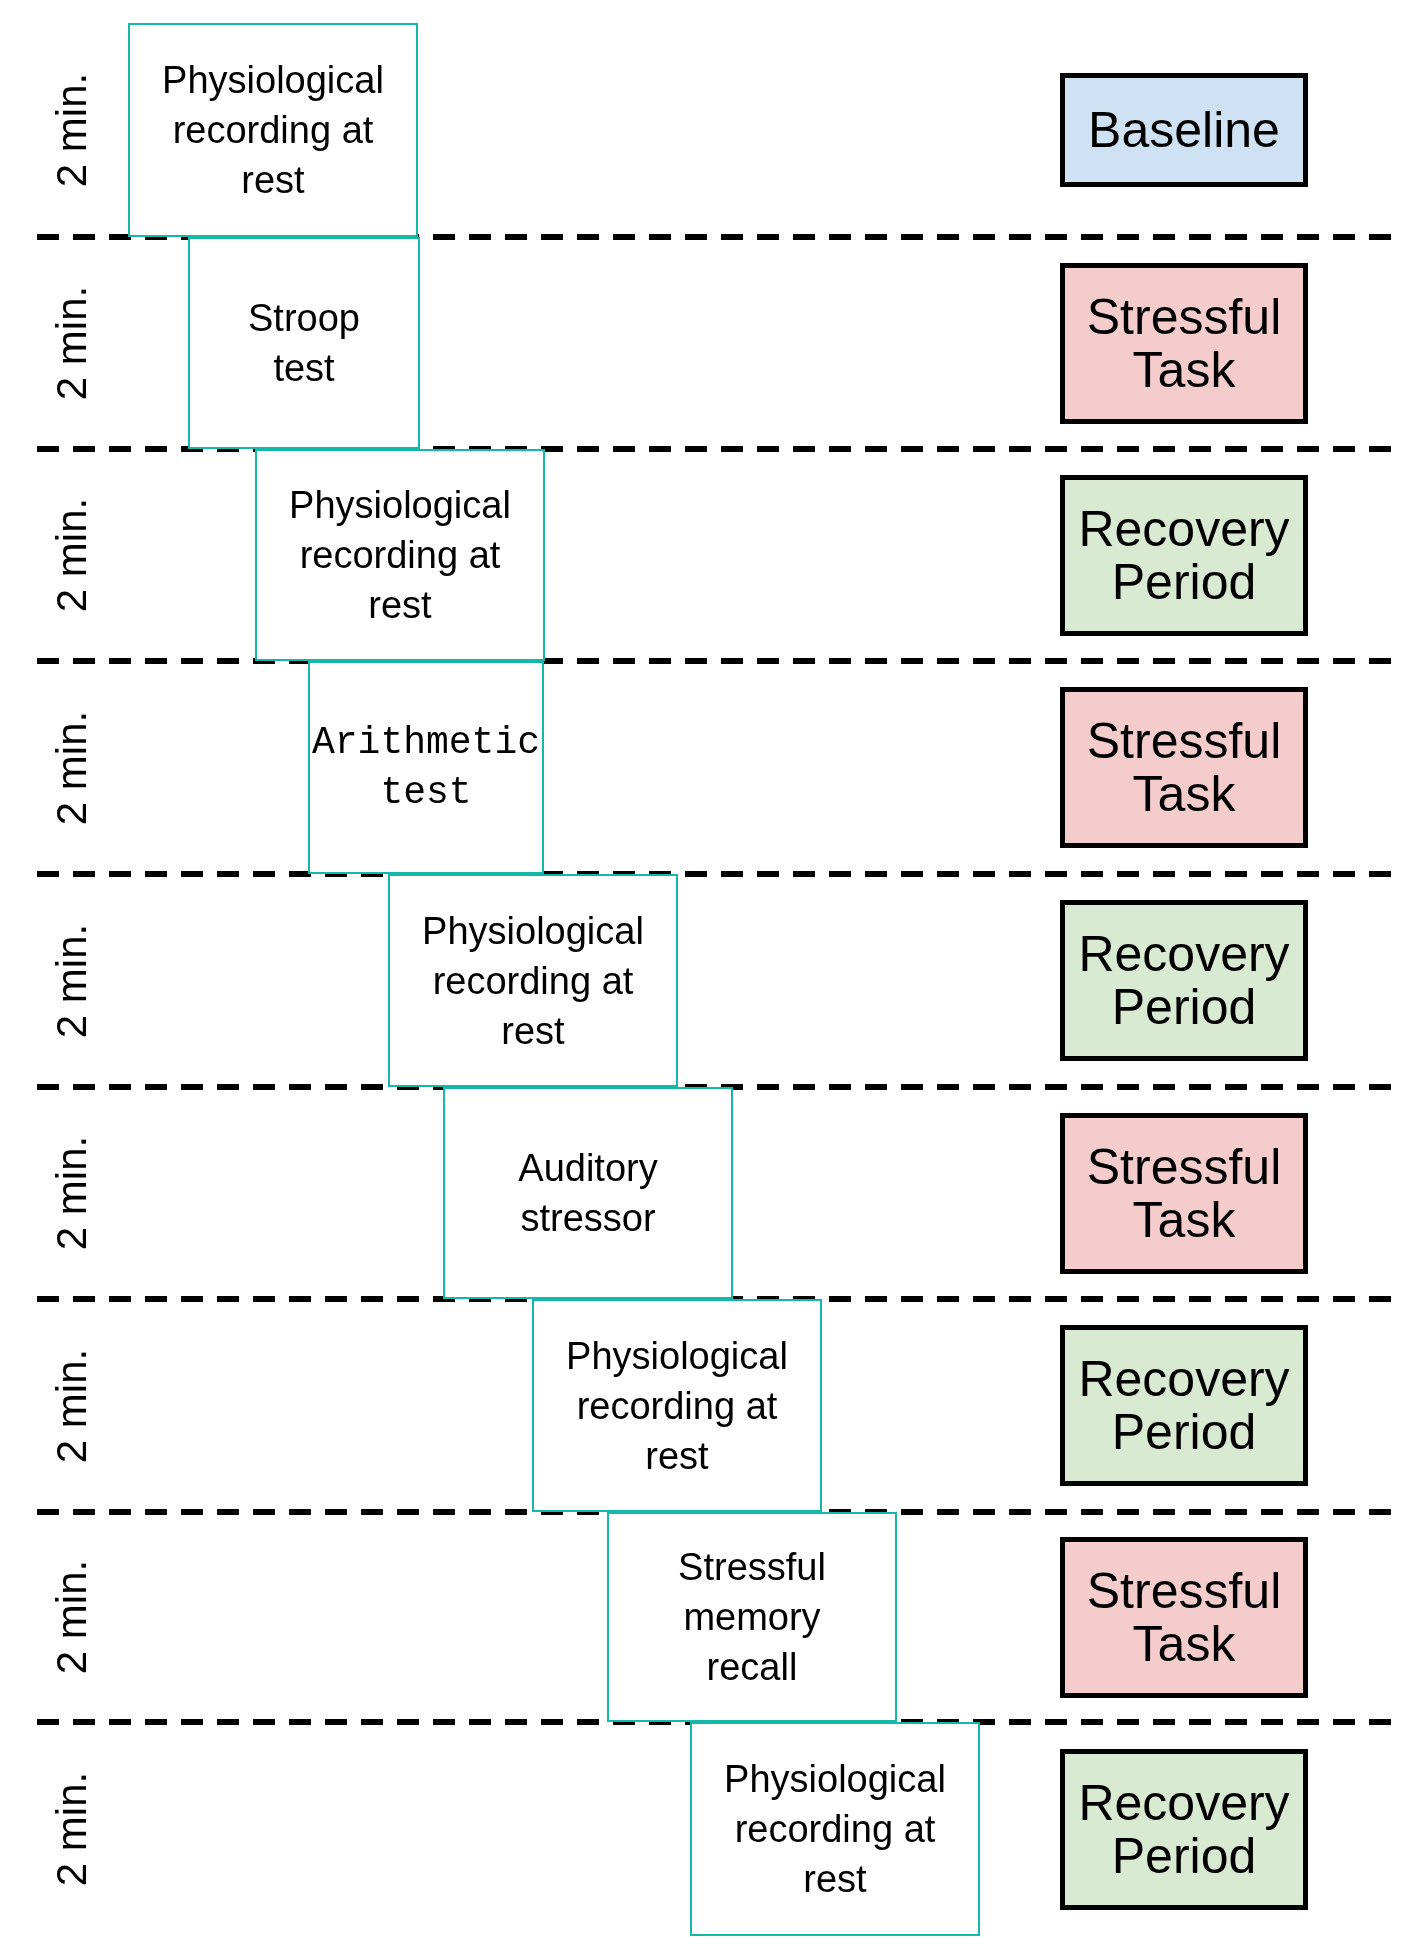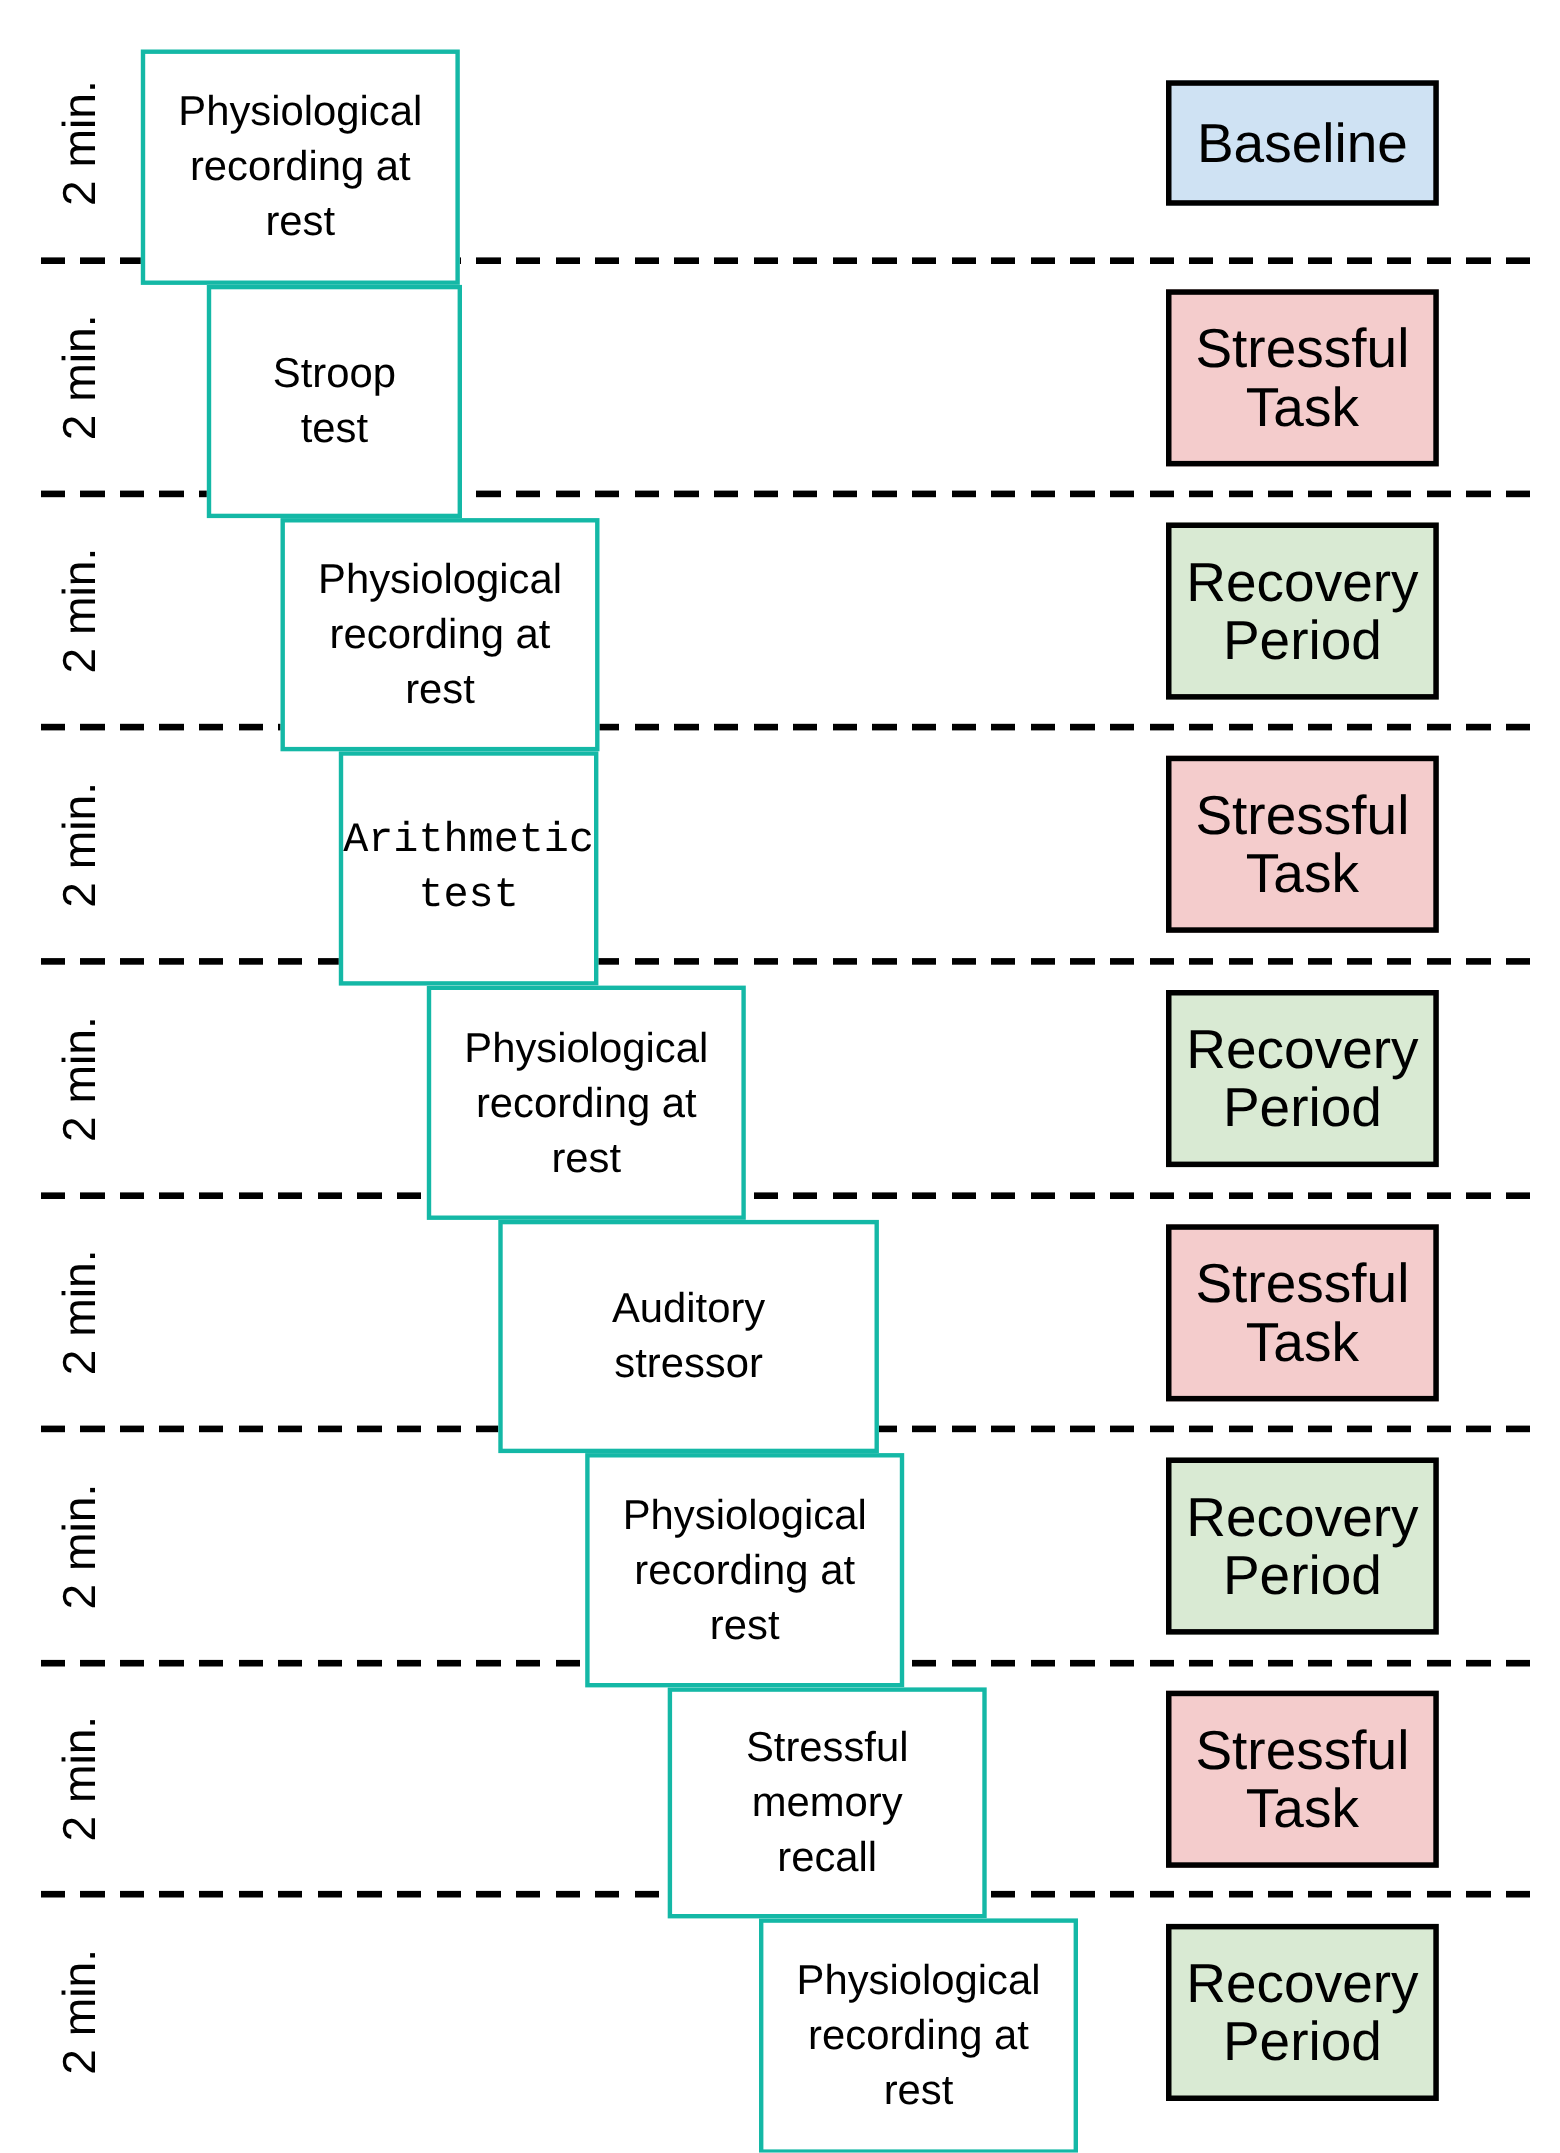--- a/index.html
+++ b/index.html
@@ -9,30 +9,29 @@
     height: 1957px;
     background: #ffffff;
     font-family: "Liberation Sans", sans-serif;
     color: #000000;
     overflow: hidden;
   }
   .task-box {
     position: absolute;
     box-sizing: border-box;
     background: #ffffff;
-    border: 4px solid #14b8a6;
+    border: 2px solid #14b8a6;
     display: flex;
     align-items: center;
     justify-content: center;
     text-align: center;
     font-size: 38px;
     line-height: 50px;
     white-space: pre-line;
     z-index: 3;
-    margin-top: 22px;
   }
   .phase-box {
     position: absolute;
     box-sizing: border-box;
     border: 5px solid #000000;
     display: flex;
     align-items: center;
     justify-content: center;
     text-align: center;
     font-size: 50px;
@@ -87,21 +86,21 @@
 Task</div>
     <div class="separator" style="top: 871px;"></div>
     <div class="duration-label" style="left: 72px; top: 980.5px;">2 min.</div>
     <div class="task-box" style="left: 388px; top: 874px; width: 290px; height: 213px;">Physiological
 recording at
 rest</div>
     <div class="phase-box" style="left: 1060px; width: 248px; height: 161px; top: 900px; background: rgb(217, 234, 211);">Recovery
 Period</div>
     <div class="separator" style="top: 1084px;"></div>
     <div class="duration-label" style="left: 72px; top: 1193px;">2 min.</div>
-    <div class="task-box" style="left: 453px; top: 1087px; width: 346px; height: 212px;">Auditory
+    <div class="task-box" style="left: 443px; top: 1087px; width: 290px; height: 212px;">Auditory
 stressor</div>
     <div class="phase-box" style="left: 1060px; width: 248px; height: 161px; top: 1113px; background: rgb(244, 204, 204);">Stressful
 Task</div>
     <div class="separator" style="top: 1296px;"></div>
     <div class="duration-label" style="left: 72px; top: 1405.5px;">2 min.</div>
     <div class="task-box" style="left: 532px; top: 1299px; width: 290px; height: 213px;">Physiological
 recording at
 rest</div>
     <div class="phase-box" style="left: 1060px; width: 248px; height: 161px; top: 1325px; background: rgb(217, 234, 211);">Recovery
 Period</div>

